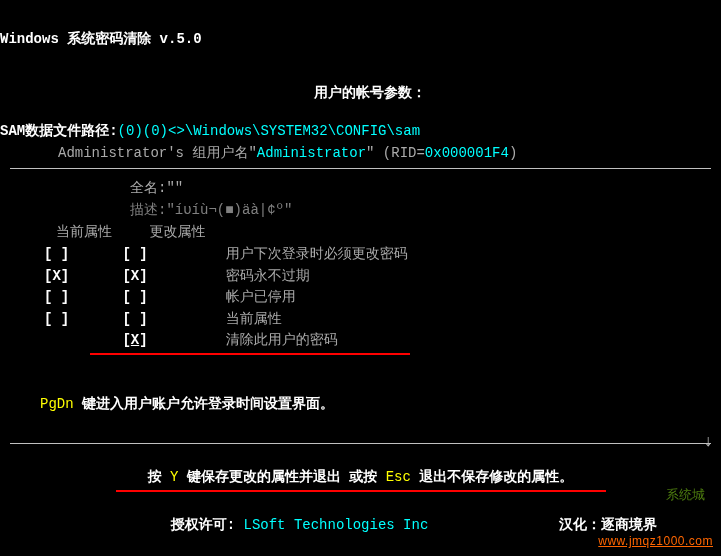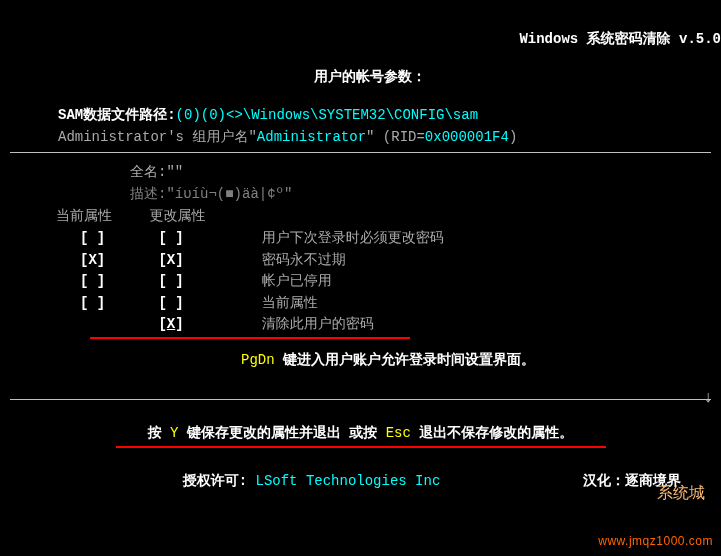--- a/index.html
+++ b/index.html
@@ -16,30 +16,29 @@
       color: #c0c0c0;
       position: relative;
       overflow: hidden;
       padding: 30px 0 0 0;
     }
     .white { color: #ffffff; font-weight: bold; }
     .cyan { color: #00ffff; }
     .yellow { color: #ffff00; }
     .gray { color: #aaaaaa; }
     .title {
-      text-align: right;
-      margin-bottom: 20px;
+      text-align: left;
+      margin-bottom: 36px;
     }
     .subtitle {
       text-align: center;
       margin-bottom: 20px;
       margin-left: 19px;
     }
     .sam-line {
-      padding-left: 58px;
       margin-bottom: 4px;
     }
     .admin-line {
       padding-left: 58px;
       margin-bottom: 6px;
     }
     .divider {
       height: 1px;
       background: #c0c0c0;
       margin: 6px 10px 10px 10px;
@@ -55,21 +54,21 @@
     }
     .attr-header {
       padding-left: 56px;
       margin-bottom: 4px;
     }
     .attr-header span:first-child {
       display: inline-block;
       width: 85px;
     }
     .attr-row {
-      padding-left: 80px;
+      padding-left: 44px;
       margin-bottom: 2px;
       line-height: 1.4;
     }
     .attr-row .col1 {
       display: inline-block;
       width: 70px;
     }
     .attr-row .col2 {
       display: inline-block;
       width: 95px;
@@ -78,23 +77,23 @@
       display: inline-block;
     }
     .underline-red {
       display: block;
       height: 2px;
       background: #ff0000;
       margin: 2px 0 0 90px;
       width: 320px;
     }
     .pgdn-line {
-      text-align: center;
-      margin-top: 12px;
-      padding-left: 55px;
+      text-align: left;
+      margin-top: 40px;
+      padding-left: 40px;
     }
     .divider2 {
       height: 1px;
       background: #c0c0c0;
       margin: 30px 10px 10px 10px;
       position: relative;
     }
     .divider2::after {
       content: '↓';
       position: absolute;
@@ -137,27 +136,28 @@
       font-style: italic;
       text-shadow: 1px 1px 2px rgba(0,0,0,0.5);
     }
     .wm-top .blue-char {
       color: #0099cc;
     }
     .wm-bottom {
       font-size: 12px;
       color: #ff6600;
       letter-spacing: 0.5px;
+      text-decoration: underline;
     }
     .wm2 {
       position: absolute;
       right: 16px;
       bottom: 52px;
-      color: #fdba74;
-      font-size: 16px;
+      color: #4d7c0f;
+      font-size: 13px;
       font-family: Liberation Serif, serif;
     }
     .underline-x {
       text-decoration: underline;
     }
   </style>
 </head>
 <body>
 
 <div class="title white">Windows 系统密码清除 v.5.0</div>
@@ -225,21 +225,21 @@
 
 <div class="divider2"></div>
 
 <div class="save-line">
   <span class="white">按 </span><span class="yellow">Y</span><span class="white"> 键保存更改的属性并退出 或按 </span><span class="yellow">Esc</span><span class="white"> 退出不保存修改的属性。</span>
 </div>
 
 <span class="underline-red2"></span>
 
 <div class="footer">
-  <span class="white" style="float:right; margin-right:40px;">汉化：逐商境界</span>
+  <span class="white" style="float:right; margin-right:64px;">汉化：逐商境界</span>
 </div>
 <div class="footer-line2">
   <span class="white">授权许可:</span><span class="cyan">  LSoft Technologies Inc</span>
 </div>
 
 <div class="wm2">系统城</div>
 
 <div class="watermark">
   <div class="wm-bottom">www.jmqz1000.com</div>
 </div>

